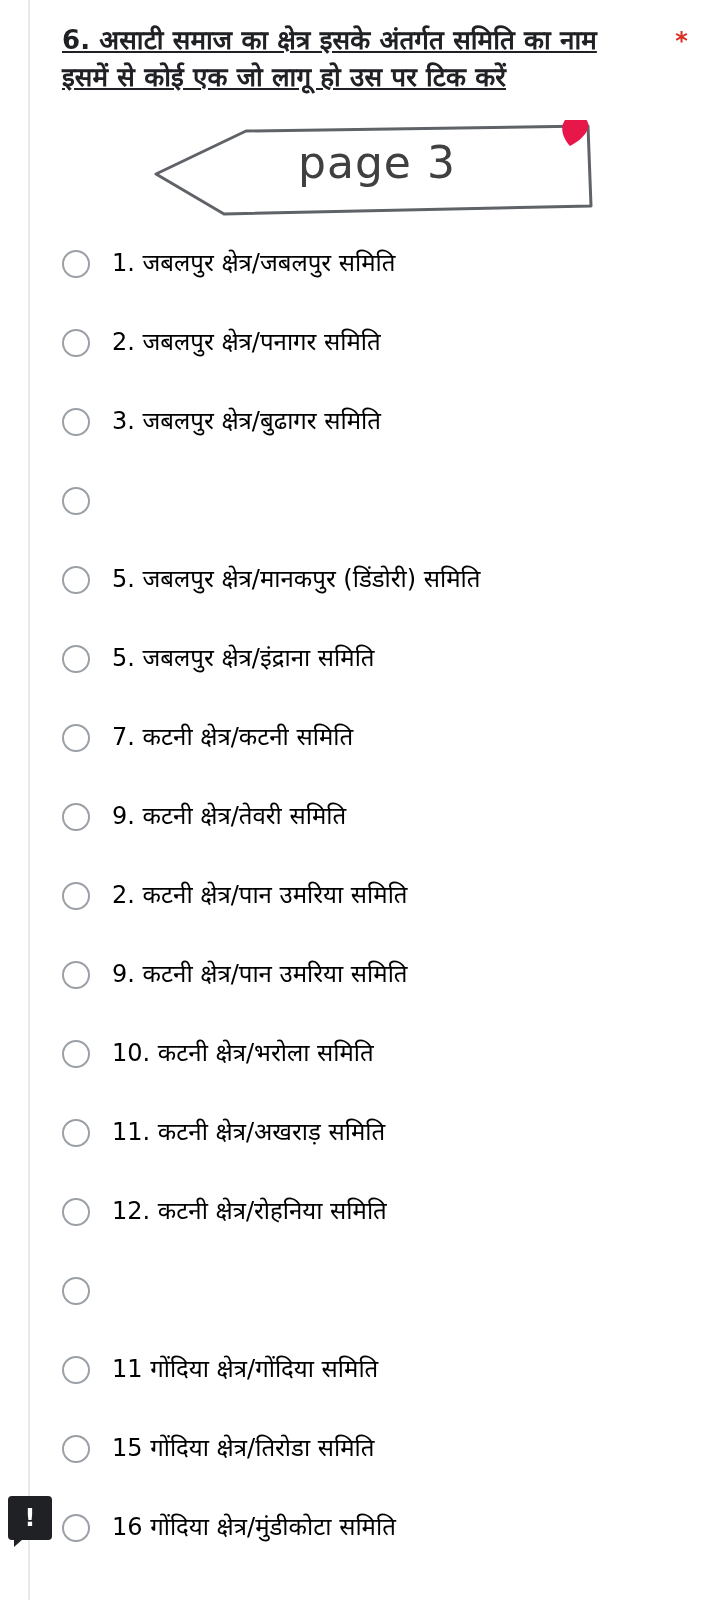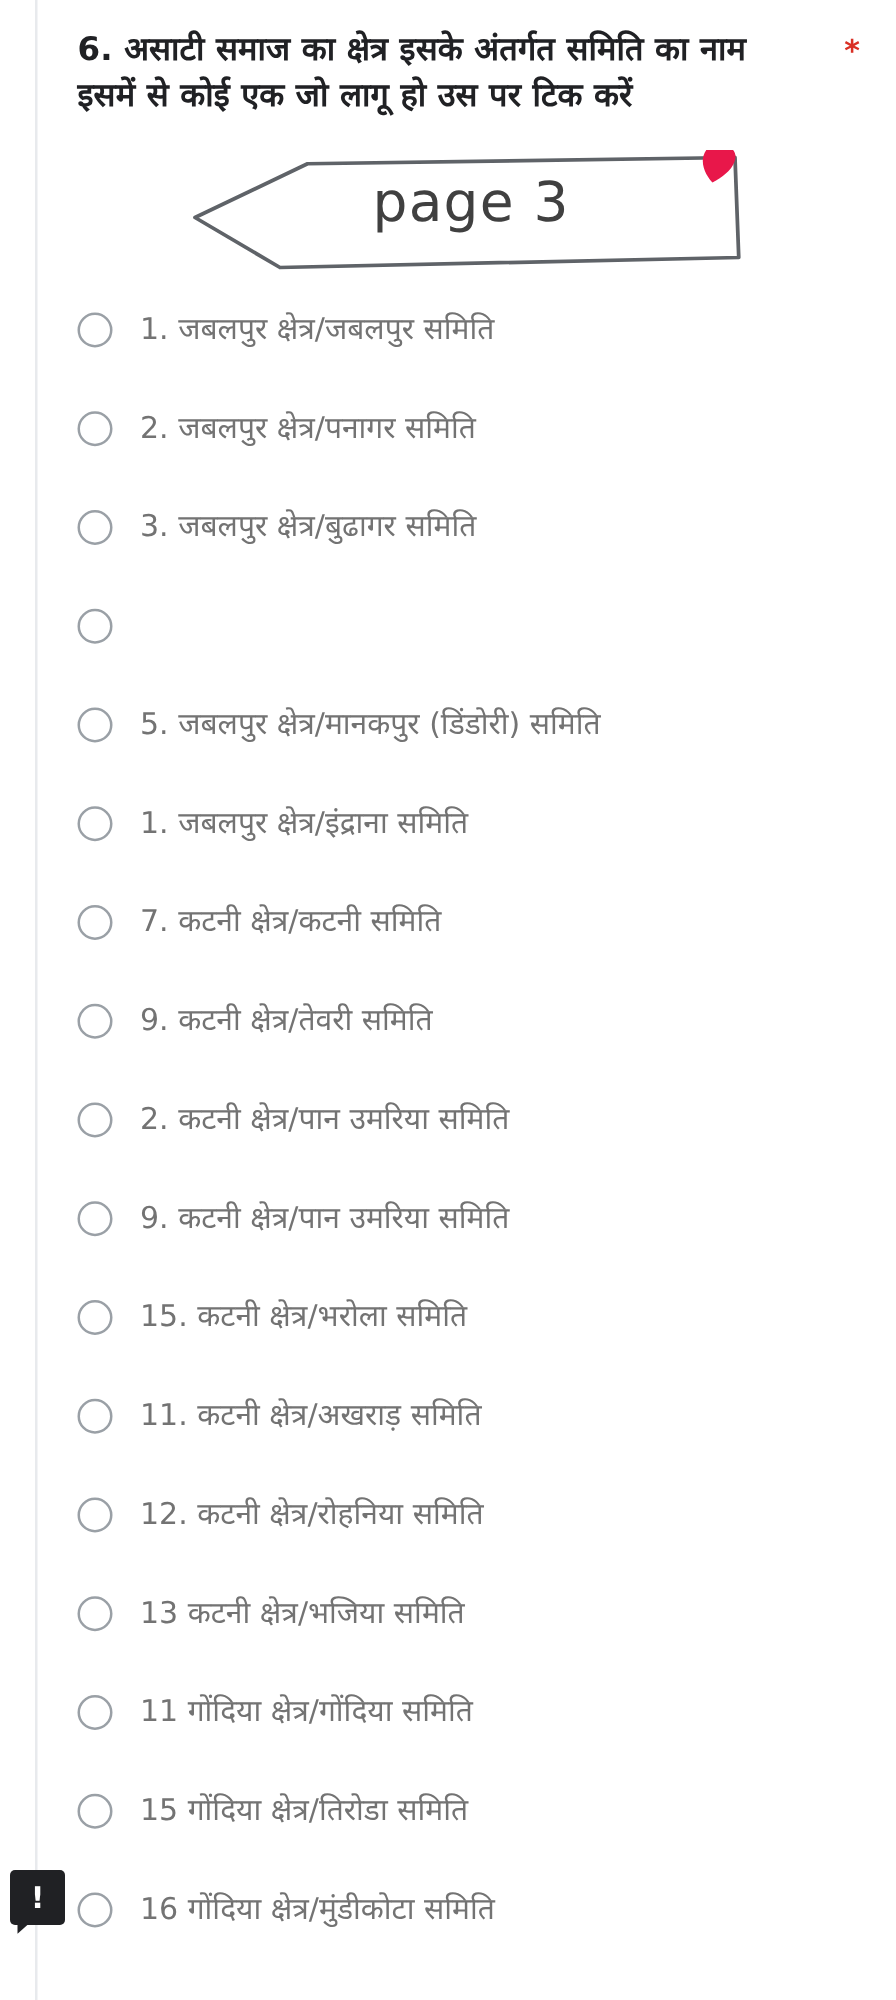--- a/index.html
+++ b/index.html
@@ -36,20 +36,21 @@
   }
 
   .question-title {
     font-size: 26px;
     font-weight: 700;
     line-height: 1.42;
     color: #202124;
     letter-spacing: 0.1px;
     width: 590px;
     position: relative;
+    text-decoration: underline;
   }
   .required-star {
     position: absolute;
     right: -36px;
     top: 2px;
     color: #d93025;
     font-size: 24px;
     font-weight: 700;
   }
 
@@ -89,21 +90,21 @@
     height: 28px;
     min-width: 28px;
     border: 2px solid #9aa0a6;
     border-radius: 50%;
     box-sizing: border-box;
     margin-right: 22px;
   }
   .option-label {
     font-size: 24px;
     line-height: 1.35;
-    color: #737373;
+    color: #000000;
   }
 
   
   .warn-badge {
     position: absolute;
     left: 8px;
     top: 1496px;
     width: 44px;
     height: 44px;
     background: #202124;
@@ -165,53 +166,52 @@
   </div>
   <div class="option-row">
     <span class="radio"></span>
   </div>
   <div class="option-row">
     <span class="radio"></span>
     <span class="option-label">5. जबलपुर क्षेत्र/मानकपुर (डिंडोरी) समिति</span>
   </div>
   <div class="option-row">
     <span class="radio"></span>
-    <span class="option-label">1. जबलपुर क्षेत्र/इंद्राना समिति</span>
+    <span class="option-label">5. जबलपुर क्षेत्र/इंद्राना समिति</span>
   </div>
   <div class="option-row">
     <span class="radio"></span>
     <span class="option-label">7. कटनी क्षेत्र/कटनी समिति</span>
   </div>
   <div class="option-row">
     <span class="radio"></span>
     <span class="option-label">9. कटनी क्षेत्र/तेवरी समिति</span>
   </div>
   <div class="option-row">
     <span class="radio"></span>
     <span class="option-label">2. कटनी क्षेत्र/पान उमरिया समिति</span>
   </div>
   <div class="option-row">
     <span class="radio"></span>
     <span class="option-label">9. कटनी क्षेत्र/पान उमरिया समिति</span>
   </div>
   <div class="option-row">
     <span class="radio"></span>
-    <span class="option-label">15. कटनी क्षेत्र/भरोला समिति</span>
+    <span class="option-label">10. कटनी क्षेत्र/भरोला समिति</span>
   </div>
   <div class="option-row">
     <span class="radio"></span>
     <span class="option-label">11. कटनी क्षेत्र/अखराड़ समिति</span>
   </div>
   <div class="option-row">
     <span class="radio"></span>
     <span class="option-label">12. कटनी क्षेत्र/रोहनिया समिति</span>
   </div>
   <div class="option-row">
     <span class="radio"></span>
-    <span class="option-label">13 कटनी क्षेत्र/भजिया समिति</span>
   </div>
   <div class="option-row">
     <span class="radio"></span>
     <span class="option-label">11 गोंदिया क्षेत्र/गोंदिया समिति</span>
   </div>
   <div class="option-row">
     <span class="radio"></span>
     <span class="option-label">15 गोंदिया क्षेत्र/तिरोडा समिति</span>
   </div>
   <div class="option-row">

